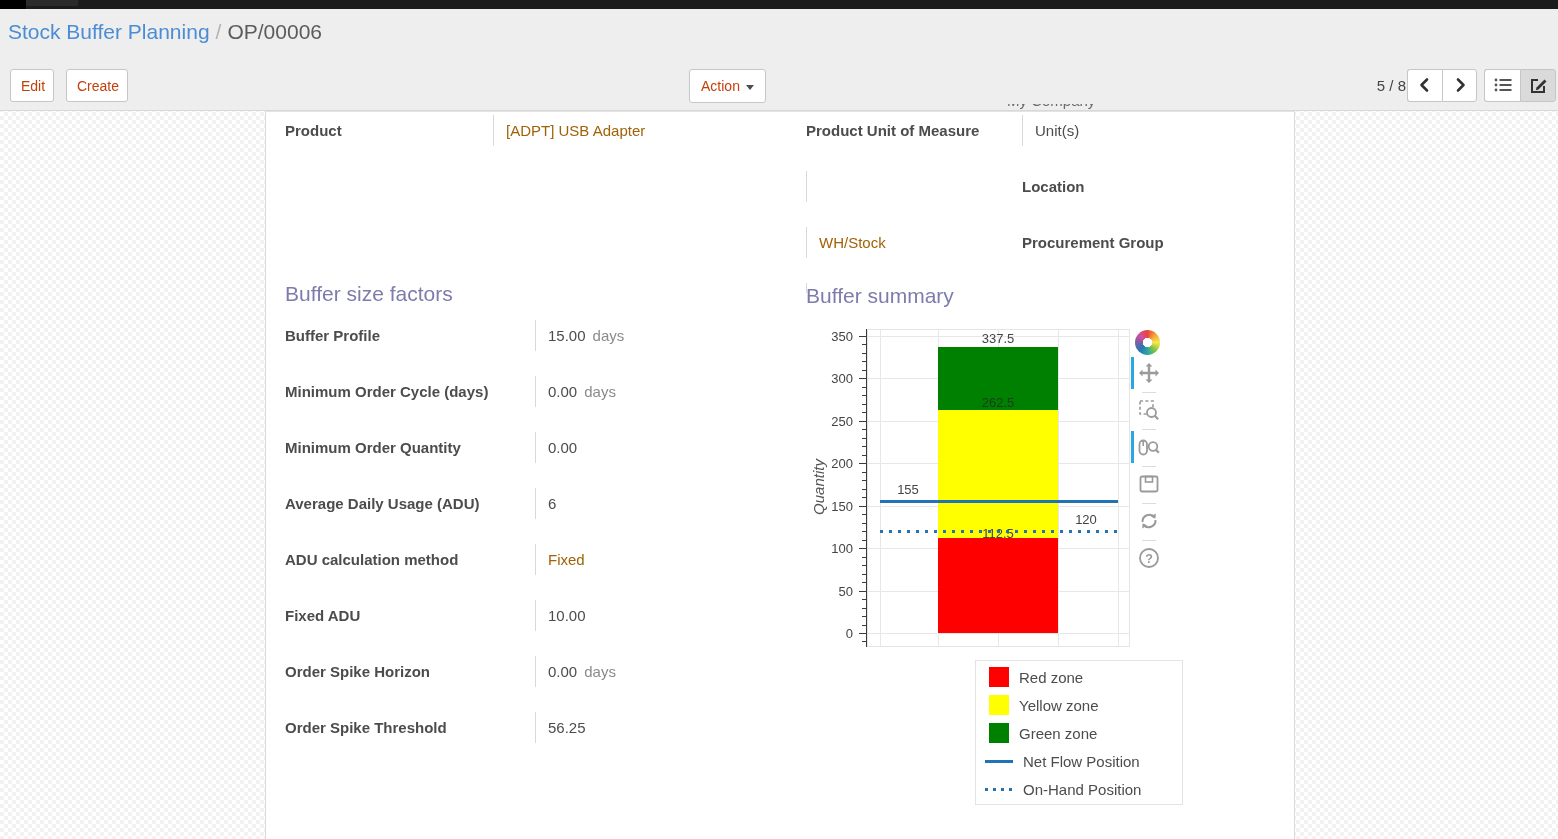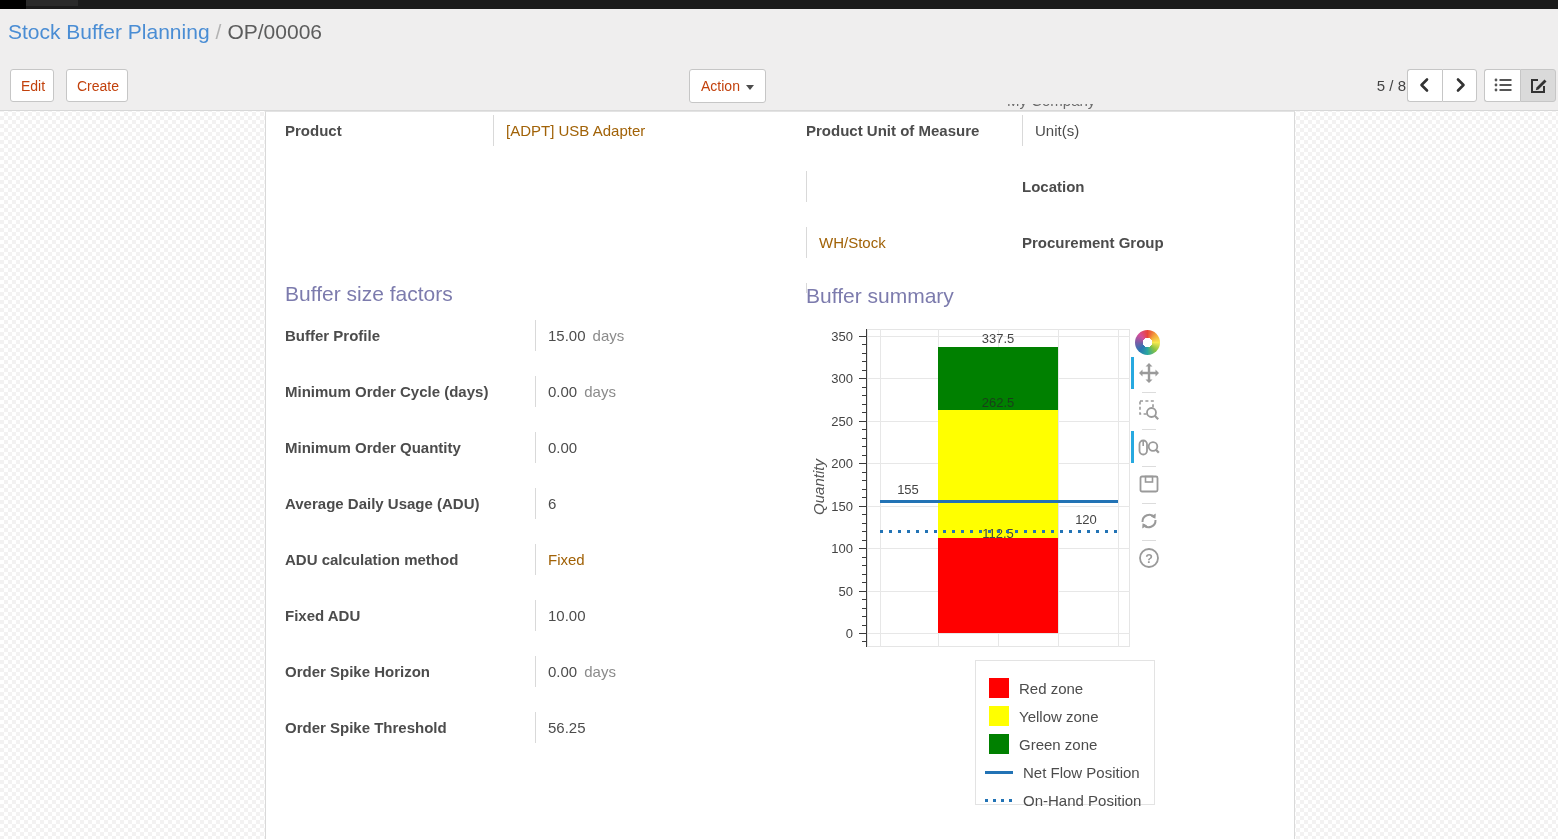--- a/index.html
+++ b/index.html
@@ -61,21 +61,21 @@
   .gridline-v { position:absolute; width:1px; background:#e7e7e7; }
   .tick { position:absolute; height:1px; background:#3b3b3b; }
   .tick-label { position:absolute; width:42px; text-align:right; font-size:13px; color:#444; }
   .chart-label { position:absolute; font-size:13px; color:#444; text-align:center; }
   .axis-line { position:absolute; background:#3b3b3b; }
   .frame { position:absolute; border:1px solid #e5e5e5; }
   .zone { position:absolute; }
   .hline { position:absolute; }
   .ylab { position:absolute; font-style:italic; font-size:15px; color:#555; text-align:center; transform:rotate(-90deg); }
   
-  .legend { position:absolute; left:975px; top:660px; width:180px; height:145px; background:#fff; border:1px solid #e3e3e3; padding-top:13px; }
+  .legend { position:absolute; left:975px; top:660px; width:208px; height:145px; background:#fff; border:1px solid #e3e3e3; padding-top:2px; }
   .legend-item { height:28px; display:flex; align-items:center; }
   .legend-swatch { width:20px; height:20px; margin-left:13px; }
   .legend-line { width:28px; height:3px; margin-left:9px; background:#2273b5; }
   .legend-dots { width:28px; height:3px; margin-left:9px;
     background-image:repeating-linear-gradient(90deg,#2273b5 0 3px,transparent 3px 8px); }
   .legend-text { margin-left:10px; font-size:15px; color:#4c4c4c; }
   
   .bk-logo { position:absolute; left:1135px; top:330px; width:25px; height:25px; border-radius:50%;
     background-image:radial-gradient(circle,#fff 0 27%,rgba(255,255,255,0) 28%),
       conic-gradient(#e8443a,#f4a43b,#f7e94f,#8ac341,#2aa7a0,#2a77b4,#7b5ea7,#d64d9a,#e8443a);

